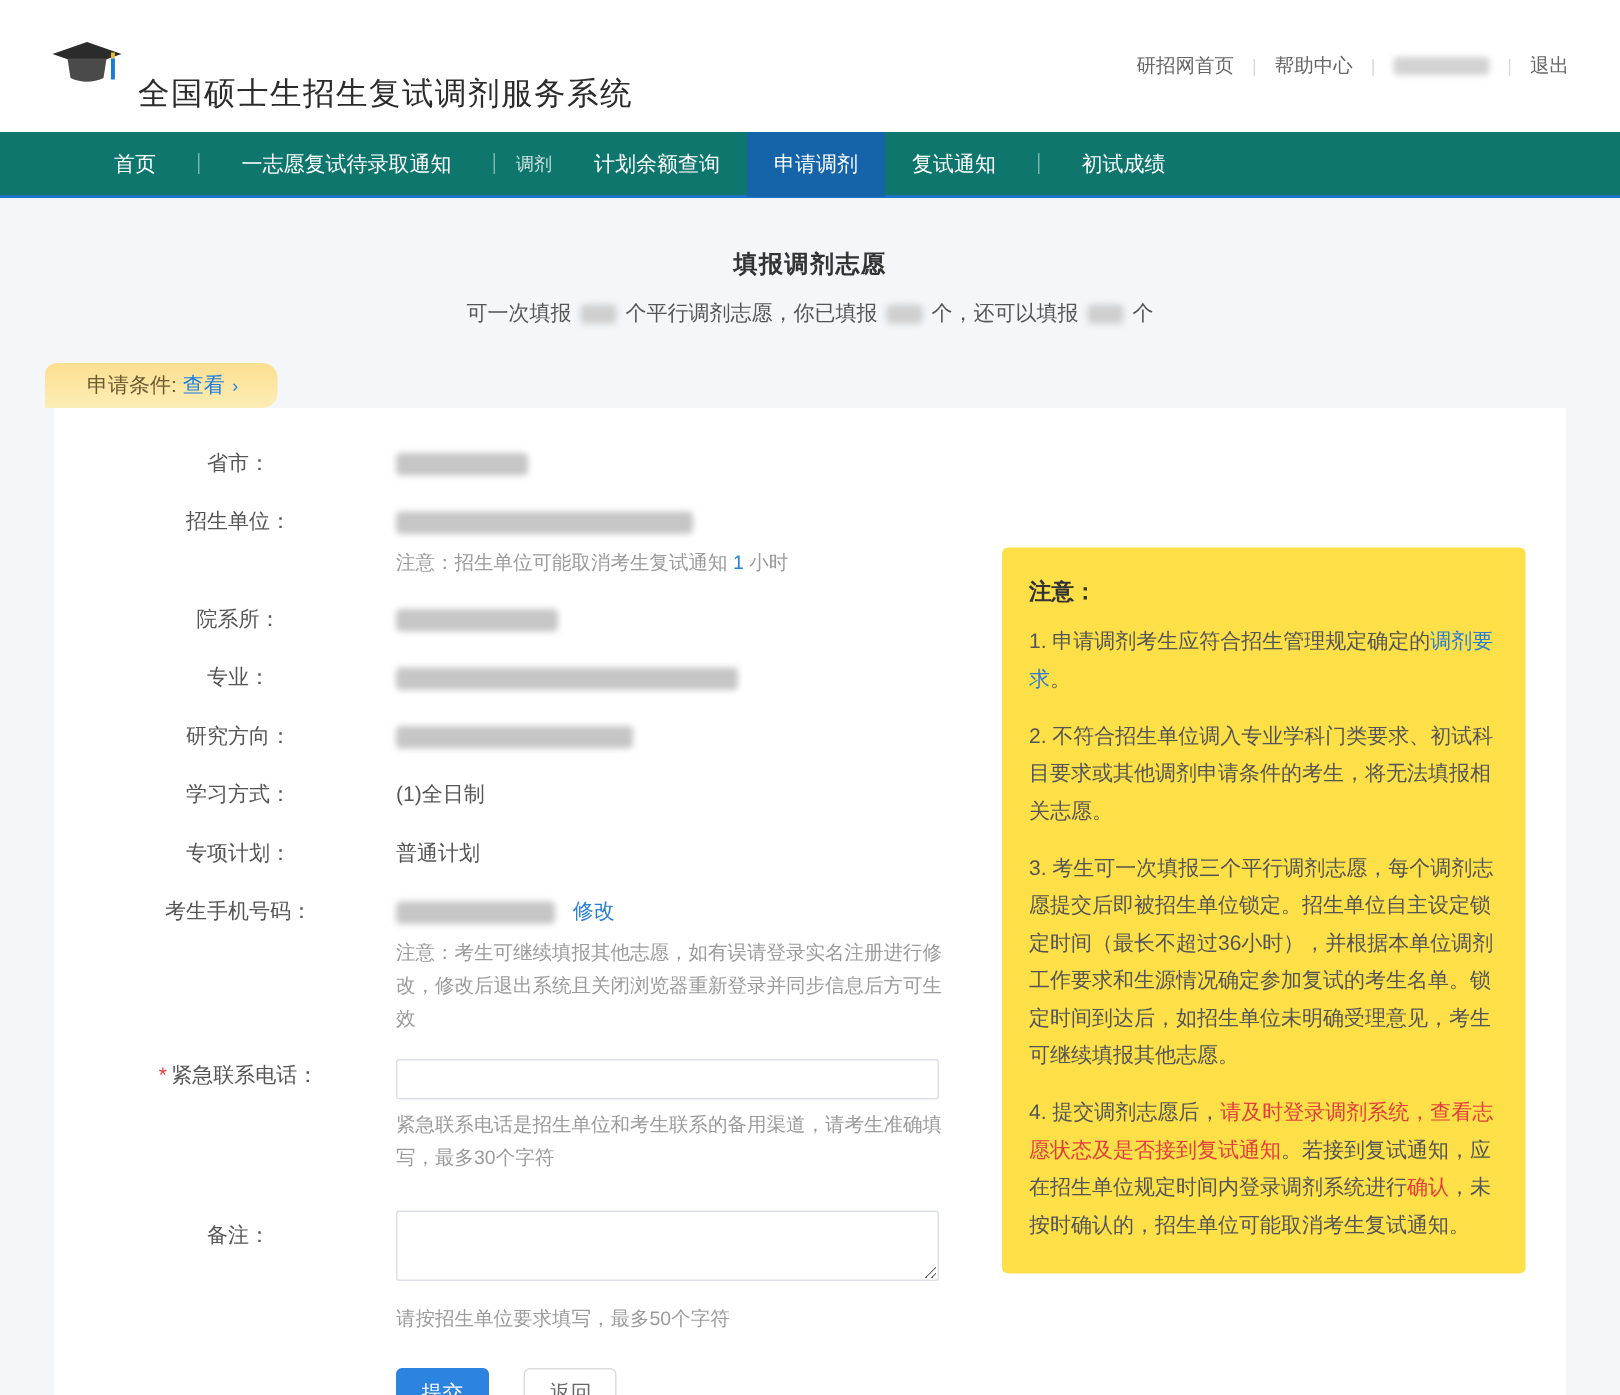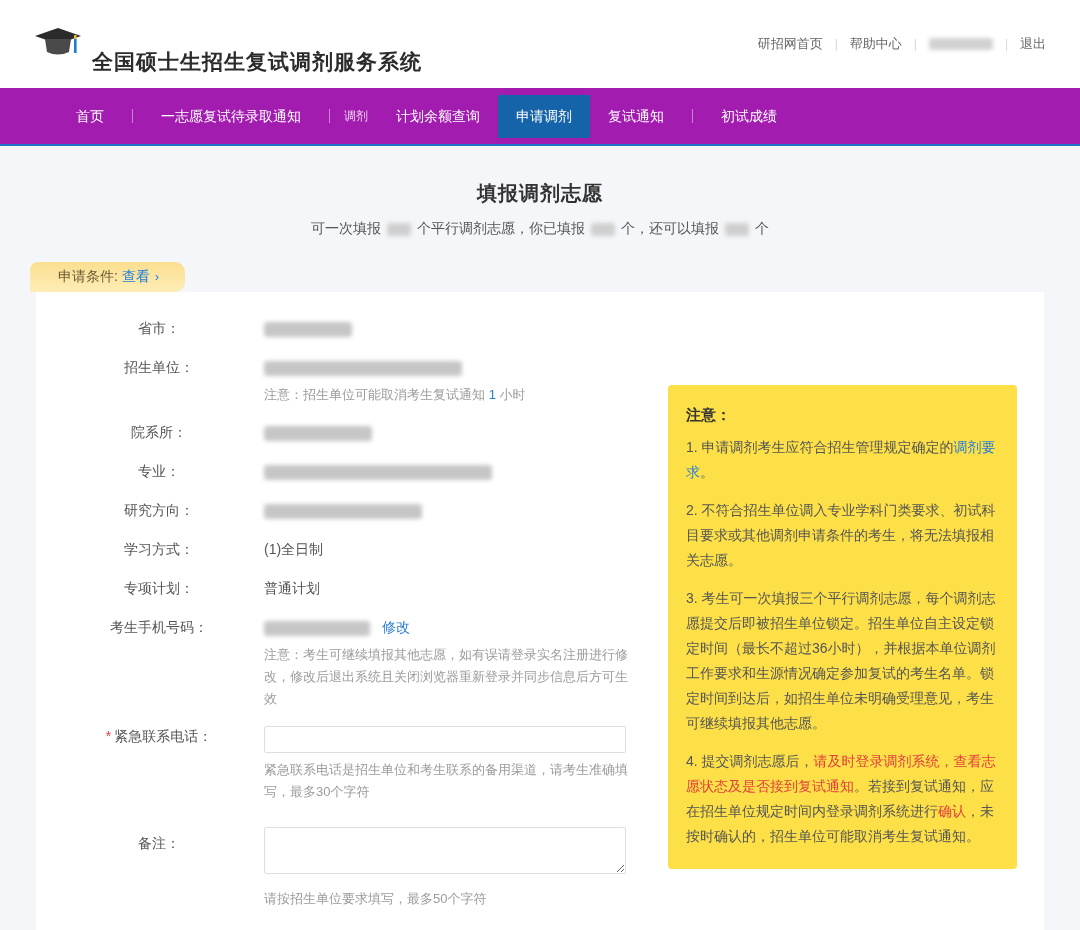--- a/index.html
+++ b/index.html
@@ -7,47 +7,47 @@
   body {
     font-family:"Liberation Sans","DejaVu Sans",sans-serif;
     background:#f4f6f9; color:#555;
   }
   
   .hdr {
     height:88px; background:#fff; display:flex; align-items:center;
     padding:0 34px;
   }
   .hdr-logo { width:48px; height:36px; flex:0 0 auto; }
-  .hdr-title { font-size:21px; font-weight:bold; color:#2b2b2b; margin-left:10px; letter-spacing:1px;margin-top:35px; }
+  .hdr-title { font-size:21px; font-weight:normal; color:#2b2b2b; margin-left:10px; letter-spacing:1px;margin-top:35px; }
   .hdr-links { margin-left:auto; display:flex; align-items:center; font-size:13px; color:#666; }
   .hdr-links a { color:#666; text-decoration:none; cursor:pointer; }
   .hdr-sep { color:#d8d8d8; margin:0 12px; font-size:12px; }
   
   .chip { display:inline-block; background:#c6c6c6; border-radius:3px; filter:blur(2px); vertical-align:middle; }
   .chip-user { width:64px; height:12px; background:#d2d2d2; }
   .chip-num { width:24px; height:13px; margin:0 6px; background:#cfcfcf; }
   .chip-v1 { width:88px; height:15px; }
   .chip-v2 { width:198px; height:15px; }
   .chip-v3 { width:108px; height:15px; }
   .chip-v4 { width:228px; height:15px; }
   .chip-v5 { width:158px; height:15px; }
   .chip-v6 { width:106px; height:15px; margin-right:8px; }
   
   .nav {
-    height:58px; background:#a21caf; display:flex; align-items:center;
+    height:44px; background:#0f766e; display:flex; align-items:center;
     color:#fff; font-size:14px; padding-left:58px;
     border-bottom:2px solid #1b75c4;
   }
   .nav-item { padding:0 18px; height:43px; line-height:43px; cursor:pointer; white-space:nowrap; }
   .nav-item.active { background:#1563a8; }
   .nav-sep { width:1px; height:14px; background:rgba(255,255,255,.45); margin:0 10px; }
   .nav-group-label { font-size:12px; color:rgba(255,255,255,.8); margin:0 10px 0 4px; }
   
   .page-head { text-align:center; padding-top:34px; }
-  .page-title { font-size:20px; font-weight:bold; color:#333; letter-spacing:1px; }
+  .page-title { font-size:16px; font-weight:bold; color:#333; letter-spacing:1px; }
   .page-sub { font-size:14px; color:#555; margin-top:13px; }
   
   .badge {
     display:inline-flex; align-items:center; margin:24px 0 0 30px;
     height:30px; padding:0 26px 0 28px;
     background:linear-gradient(180deg,#fbdf90,#fdedb6);
     border-radius:8px 10px 10px 0; font-size:14px; color:#6b5b33;
   }
   .badge a { color:#1a7ee0; text-decoration:none; margin-left:4px; cursor:pointer; }
   .badge .chev { color:#1a7ee0; font-size:12px; margin-left:5px; }

